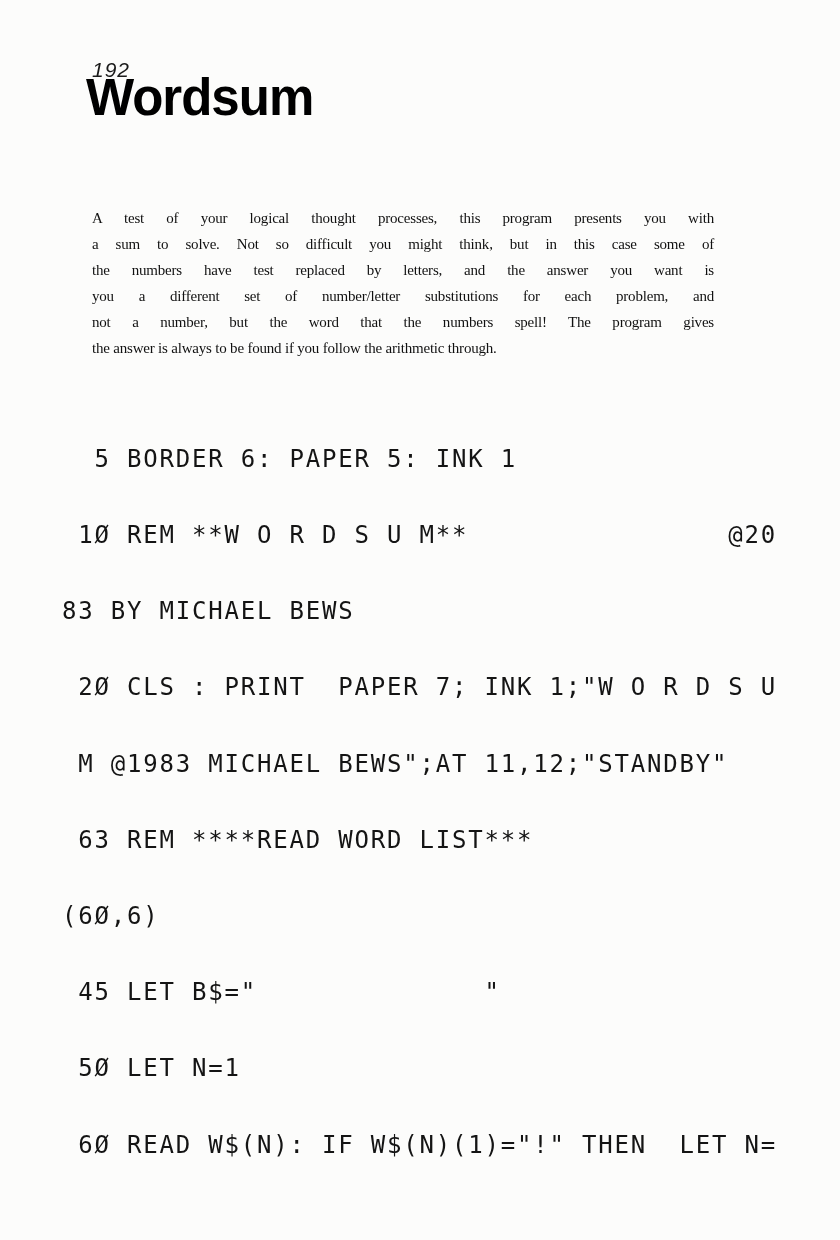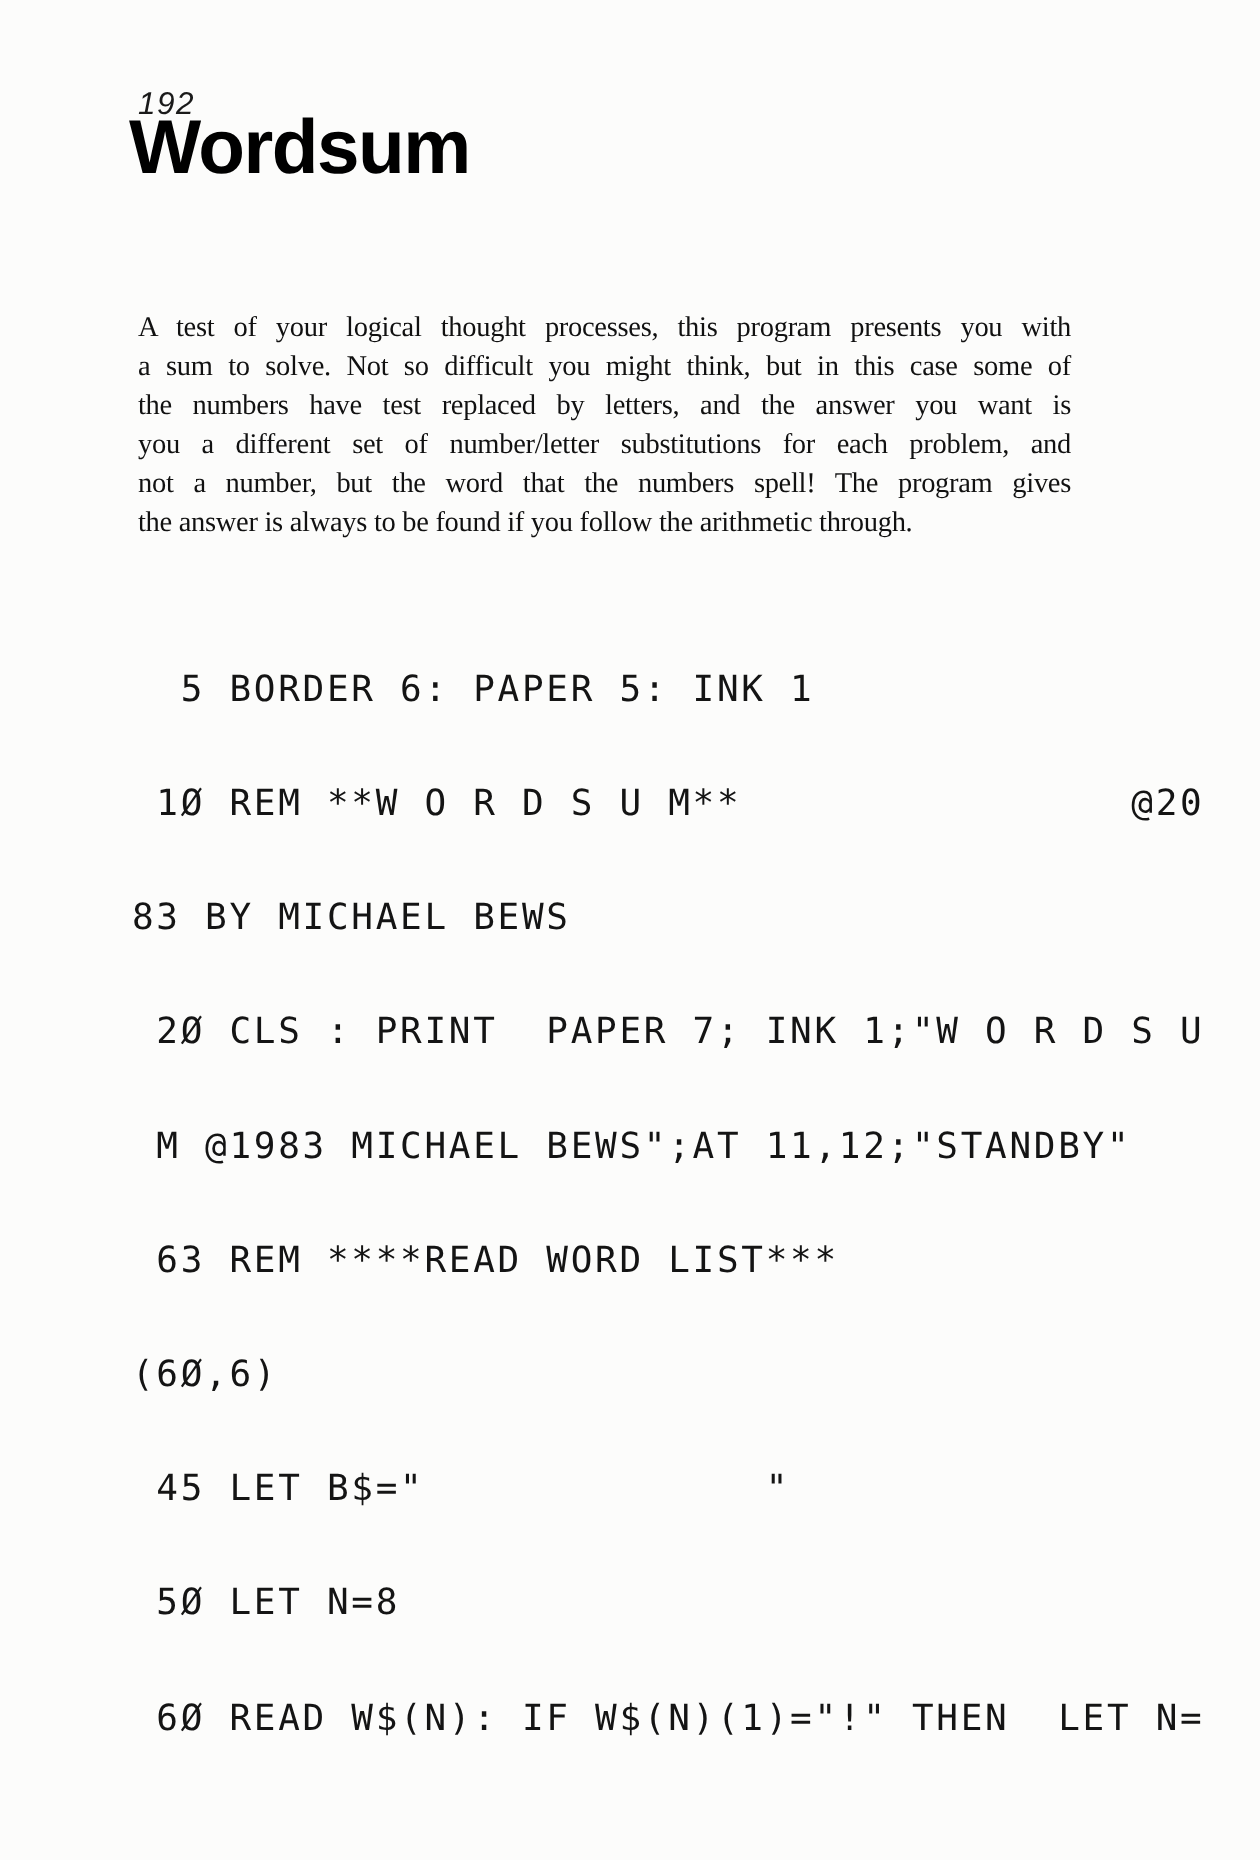--- a/index.html
+++ b/index.html
@@ -36,21 +36,21 @@
     font-weight: bold;
     font-size: 51px;
     letter-spacing: -1px;
     color: #000;
   }
   .intro {
     position: absolute;
     left: 92px;
     top: 206px;
     width: 622px;
-    font-size: 19px;
+    font-size: 15px;
     line-height: 25.9px;
     letter-spacing: -0.2px;
     color: #111;
   }
   .intro .line {
     display: block;
     text-align: justify;
   }
   .intro .line.j {
     text-align-last: justify;
@@ -61,21 +61,20 @@
     top: 396px;
     font-family: "DejaVu Sans Mono", monospace;
     font-size: 24px;
     line-height: 25.4px;
     letter-spacing: 1.8px;
     white-space: pre;
     color: #141414;
   }
   .listing .code-line {
     height: 25.4px;
-    margin-left: 26px;
   }
 </style>
 </head>
 <body>
 
 <div class="page">
 
   <span class="page-number">192</span>
 
   <h1 class="title">Wordsum</h1>
@@ -91,21 +90,21 @@
 
   <div class="listing">
     <div class="code-line">  5 BORDER 6: PAPER 5: INK 1</div>
     <div class="code-line"> 1Ø REM **W O R D S U M**                @20</div>
     <div class="code-line">83 BY MICHAEL BEWS</div>
     <div class="code-line"> 2Ø CLS : PRINT  PAPER 7; INK 1;"W O R D S U</div>
     <div class="code-line"> M @1983 MICHAEL BEWS";AT 11,12;"STANDBY"</div>
     <div class="code-line"> 63 REM ****READ WORD LIST***</div>
     <div class="code-line">(6Ø,6)</div>
     <div class="code-line"> 45 LET B$="              "</div>
-    <div class="code-line"> 5Ø LET N=8</div>
+    <div class="code-line"> 5Ø LET N=1</div>
     <div class="code-line"> 6Ø READ W$(N): IF W$(N)(1)="!" THEN  LET N=</div>
     
     
     
     
     
     
     
     
     

